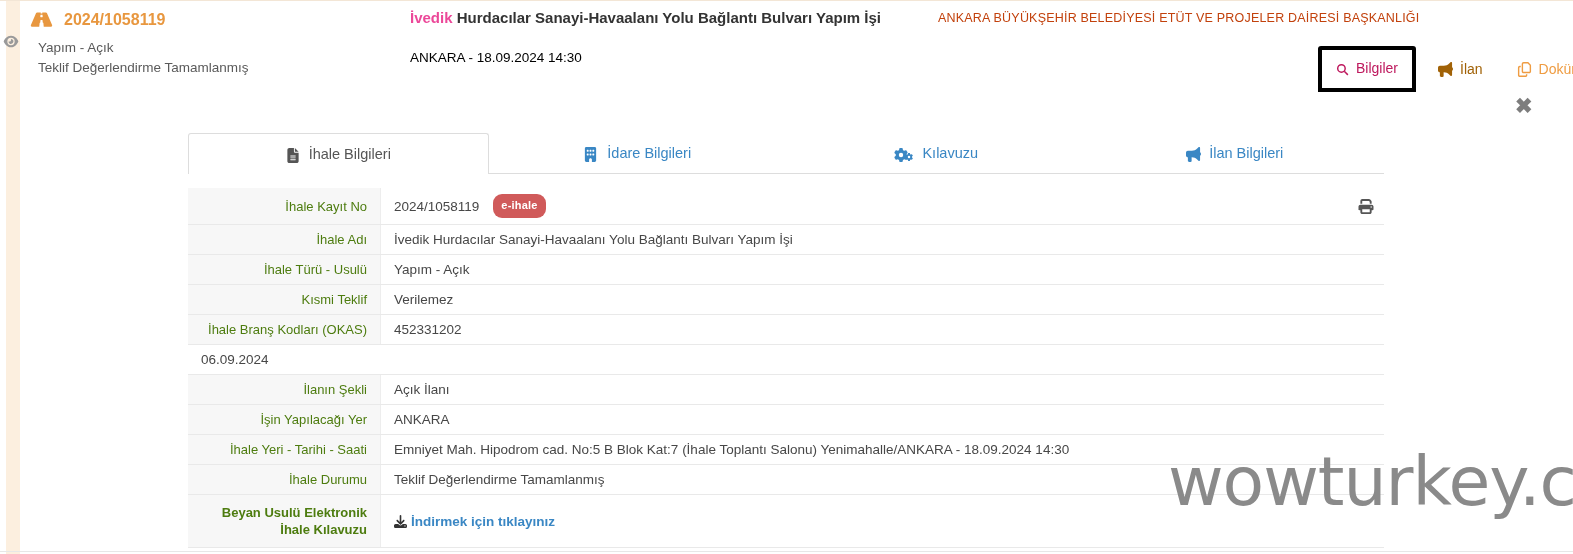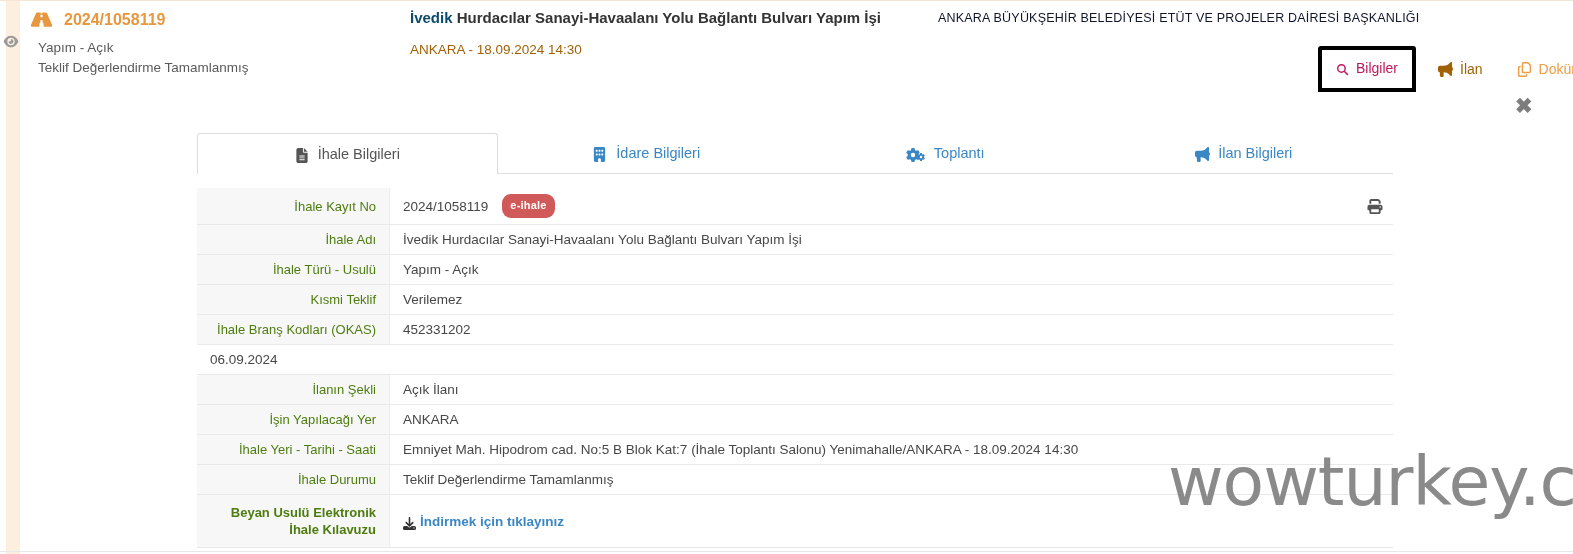--- a/index.html
+++ b/index.html
@@ -17,55 +17,55 @@
   
   .left-strip { position:absolute; left:6px; top:0; width:14px; height:554px; background:#fcefdf; }
   .eye-wrap { position:absolute; left:3px; top:31px; width:16px; height:14px; color:#9a9a9a; }
 
   
   .hdr-left { position:absolute; left:30px; top:9px; }
   .hdr-no { display:flex; align-items:center; gap:11px; color:#e8973f; font-size:16px; font-weight:bold; }
   .hdr-sub { margin-left:8px; margin-top:9px; font-size:13.5px; color:#5a5a5a; line-height:20px; }
   .hdr-center { position:absolute; left:410px; top:8px; width:560px; }
   .hdr-title { font-size:15px; font-weight:600; color:#333; }
-  .hdr-title .hl { color:#0c4a6e; }
-  .hdr-when { position:absolute; left:410px; top:41px; font-size:13.5px; color:#a16207; }
-  .hdr-agency { position:absolute; left:938px; top:10px; width:620px; font-size:12.5px; color:#0f172a; letter-spacing:.2px; }
+  .hdr-title .hl { color:#ec4899; }
+  .hdr-when { position:absolute; left:410px; top:49px; font-size:13.5px; color:#000000; }
+  .hdr-agency { position:absolute; left:938px; top:10px; width:620px; font-size:12.5px; color:#c2410c; letter-spacing:.2px; }
 
   .hdr-actions { position:absolute; top:45px; left:1318px; display:flex; align-items:center; }
   .btn { display:inline-flex; align-items:center; gap:7px; font-size:14px; background:transparent; border:none; cursor:pointer; font-family:inherit; }
   .btn-bilgiler { color:#be185d; border:4px solid #000000; background:#fff; border-radius:3px 3px 0 0; padding:10px 14px 12px; }
   .btn-ilan { color:#a16207; margin-left:16px; padding:8px 6px; }
   .btn-dokuman { color:#ef9c42; margin-left:22px; padding:8px 6px; }
 
   .close-btn { position:absolute; left:1515px; top:94px; font-size:21px; font-weight:bold; color:#7d7d7d; cursor:pointer; background:none; border:none; line-height:1; font-family:inherit; }
 
   
-  .panel { position:absolute; left:197px; top:132px; width:1196px; }
+  .panel { position:absolute; left:188px; top:132px; width:1196px; }
   .tabs { display:flex; height:41px; }
   .tab { flex:1 1 0; display:flex; align-items:center; justify-content:center; gap:8px;
          font-size:14.5px; color:#3a87c4; border-bottom:1px solid #ddd; cursor:pointer; }
   .tab.active { color:#555; background:#fff; border:1px solid #ddd; border-bottom:none; border-radius:3px 3px 0 0; cursor:default; }
   .tab .ticon { width:15px; height:15px; }
   .tab.active .ticon { color:#555; }
 
   .dtable { margin-top:14px; }
   .drow { display:flex; border-top:1px solid #e9e9e9; min-height:30px; }
   .drow:first-child { border-top:none; }
   .drow:last-child { border-bottom:1px solid #e9e9e9;font-weight:bold; }
   .dlabel { width:193px; background:#f7f7f7; border-right:1px solid #ededed; color:#4d7c0f;
             font-size:13px; text-align:right; padding:6px 13px 6px 6px; display:flex;
             align-items:center; justify-content:flex-end; line-height:17px; }
   .dvalue { flex:1; display:flex; align-items:center; padding:6px 10px 6px 13px;
             font-size:13.5px; color:#474747; line-height:17px; }
   .drow-last .dlabel, .drow-last .dvalue { min-height:52px; }
   .badge-eihale { display:inline-block; margin-left:14px; background:#d05a5a; color:#fff;
                   font-size:11px; font-weight:bold; padding:3px 8px 4px; border-radius:9px; letter-spacing:.2px; }
   .print-btn { margin-left:auto; color:#555; background:none; border:none; cursor:pointer; width:17px; height:16px; }
-  .dl-link { color:#3a87c4; text-decoration:none; font-size:13.5px; display:inline-flex; align-items:center; gap:4px; cursor:pointer; }
+  .dl-link { color:#3a87c4; text-decoration:none; font-size:13.5px; display:inline-flex; align-items:flex-start; gap:4px; cursor:pointer; }
   .dl-ico { color:#333; width:13px; height:13px; }
 
   .watermark { position:absolute; left:1168px; top:441px; font-family:"DejaVu Sans", sans-serif;
                font-size:68px; color:#8a8a8a; letter-spacing:-1px; white-space:nowrap; pointer-events:none; }
   .bottom-line { position:absolute; left:0; bottom:2px; width:1573px; height:1px; background:#e7e7e7; }
 </style>
 </head>
 <body>
 
 <div class="left-strip"></div>
@@ -148,21 +148,21 @@
       <span>İdare Bilgileri</span>
     </div>
     <div class="tab">
       <span class="ticon" style="width:20px;">
         <svg viewBox="0 0 512 512" width="14" height="14" fill="currentColor">
             <path d="M495.9 166.6c3.2 8.7 .5 18.4-6.4 24.6l-43.3 39.4c1.1 8.3 1.7 16.8 1.7 25.4s-.6 17.1-1.7 25.4l43.3 39.4c6.9 6.2 9.6 15.9 6.4 24.6c-4.4 11.9-9.7 23.3-15.8 34.3l-4.7 8.1c-6.6 11-14 21.4-22.1 31.2c-5.9 7.2-15.7 9.6-24.5 6.8l-55.7-17.7c-13.4 10.3-28.2 18.9-44 25.4l-12.5 57.1c-2 9.1-9 16.3-18.2 17.8c-13.8 2.3-28 3.5-42.5 3.5s-28.7-1.2-42.5-3.5c-9.2-1.5-16.2-8.7-18.2-17.8l-12.5-57.1c-15.8-6.5-30.6-15.1-44-25.4L83.1 425.9c-8.8 2.8-18.6 .3-24.5-6.8c-8.1-9.8-15.5-20.2-22.1-31.2l-4.7-8.1c-6.1-11-11.4-22.4-15.8-34.3c-3.2-8.7-.5-18.4 6.4-24.6l43.3-39.4C64.6 273.1 64 264.6 64 256s.6-17.1 1.7-25.4L22.4 191.2c-6.9-6.2-9.6-15.9-6.4-24.6c4.4-11.9 9.7-23.3 15.8-34.3l4.7-8.1c6.6-11 14-21.4 22.1-31.2c5.9-7.2 15.7-9.6 24.5-6.8l55.7 17.7c13.4-10.3 28.2-18.9 44-25.4l12.5-57.1c2-9.1 9-16.3 18.2-17.8C227.3 1.2 241.5 0 256 0s28.7 1.2 42.5 3.5c9.2 1.5 16.2 8.7 18.2 17.8l12.5 57.1c15.8 6.5 30.6 15.1 44 25.4l55.7-17.7c8.8-2.8 18.6-.3 24.5 6.8c8.1 9.8 15.5 20.2 22.1 31.2l4.7 8.1c6.1 11 11.4 22.4 15.8 34.3zM256 336a80 80 0 1 0 0-160 80 80 0 1 0 0 160z"></path>
           </svg><svg viewBox="0 0 512 512" width="8" height="8" fill="currentColor" style="margin-left:-3px;margin-bottom:-5px;">
             <path d="M495.9 166.6c3.2 8.7 .5 18.4-6.4 24.6l-43.3 39.4c1.1 8.3 1.7 16.8 1.7 25.4s-.6 17.1-1.7 25.4l43.3 39.4c6.9 6.2 9.6 15.9 6.4 24.6c-4.4 11.9-9.7 23.3-15.8 34.3l-4.7 8.1c-6.6 11-14 21.4-22.1 31.2c-5.9 7.2-15.7 9.6-24.5 6.8l-55.7-17.7c-13.4 10.3-28.2 18.9-44 25.4l-12.5 57.1c-2 9.1-9 16.3-18.2 17.8c-13.8 2.3-28 3.5-42.5 3.5s-28.7-1.2-42.5-3.5c-9.2-1.5-16.2-8.7-18.2-17.8l-12.5-57.1c-15.8-6.5-30.6-15.1-44-25.4L83.1 425.9c-8.8 2.8-18.6 .3-24.5-6.8c-8.1-9.8-15.5-20.2-22.1-31.2l-4.7-8.1c-6.1-11-11.4-22.4-15.8-34.3c-3.2-8.7-.5-18.4 6.4-24.6l43.3-39.4C64.6 273.1 64 264.6 64 256s.6-17.1 1.7-25.4L22.4 191.2c-6.9-6.2-9.6-15.9-6.4-24.6c4.4-11.9 9.7-23.3 15.8-34.3l4.7-8.1c6.6-11 14-21.4 22.1-31.2c5.9-7.2 15.7-9.6 24.5-6.8l55.7 17.7c13.4-10.3 28.2-18.9 44-25.4l12.5-57.1c2-9.1 9-16.3 18.2-17.8C227.3 1.2 241.5 0 256 0s28.7 1.2 42.5 3.5c9.2 1.5 16.2 8.7 18.2 17.8l12.5 57.1c15.8 6.5 30.6 15.1 44 25.4l55.7-17.7c8.8-2.8 18.6-.3 24.5 6.8c8.1 9.8 15.5 20.2 22.1 31.2l4.7 8.1c6.1 11 11.4 22.4 15.8 34.3zM256 336a80 80 0 1 0 0-160 80 80 0 1 0 0 160z"></path>
           </svg>
       </span>
-      <span>Toplantı</span>
+      <span>Kılavuzu</span>
     </div>
     <div class="tab">
       <span class="ticon">
         <svg viewBox="0 0 512 512" width="15" height="15" fill="currentColor">
             <path d="M480 32c0-12.9-7.8-24.6-19.8-29.6s-25.7-2.2-34.9 6.9L381.7 53c-48 48-113.1 75-181 75H192 160 64c-35.3 0-64 28.7-64 64v96c0 35.3 28.7 64 64 64l0 128c0 17.7 14.3 32 32 32h64c17.7 0 32-14.3 32-32V352l8.7 0c67.9 0 133 27 181 75l43.6 43.6c9.2 9.2 22.9 11.9 34.9 6.9s19.8-16.6 19.8-29.6V300.4c18.6-8.8 32-32.5 32-60.4s-13.4-51.6-32-60.4V32z"></path>
           </svg>
       </span>
       <span>İlan Bilgileri</span>
     </div>
   </div>

